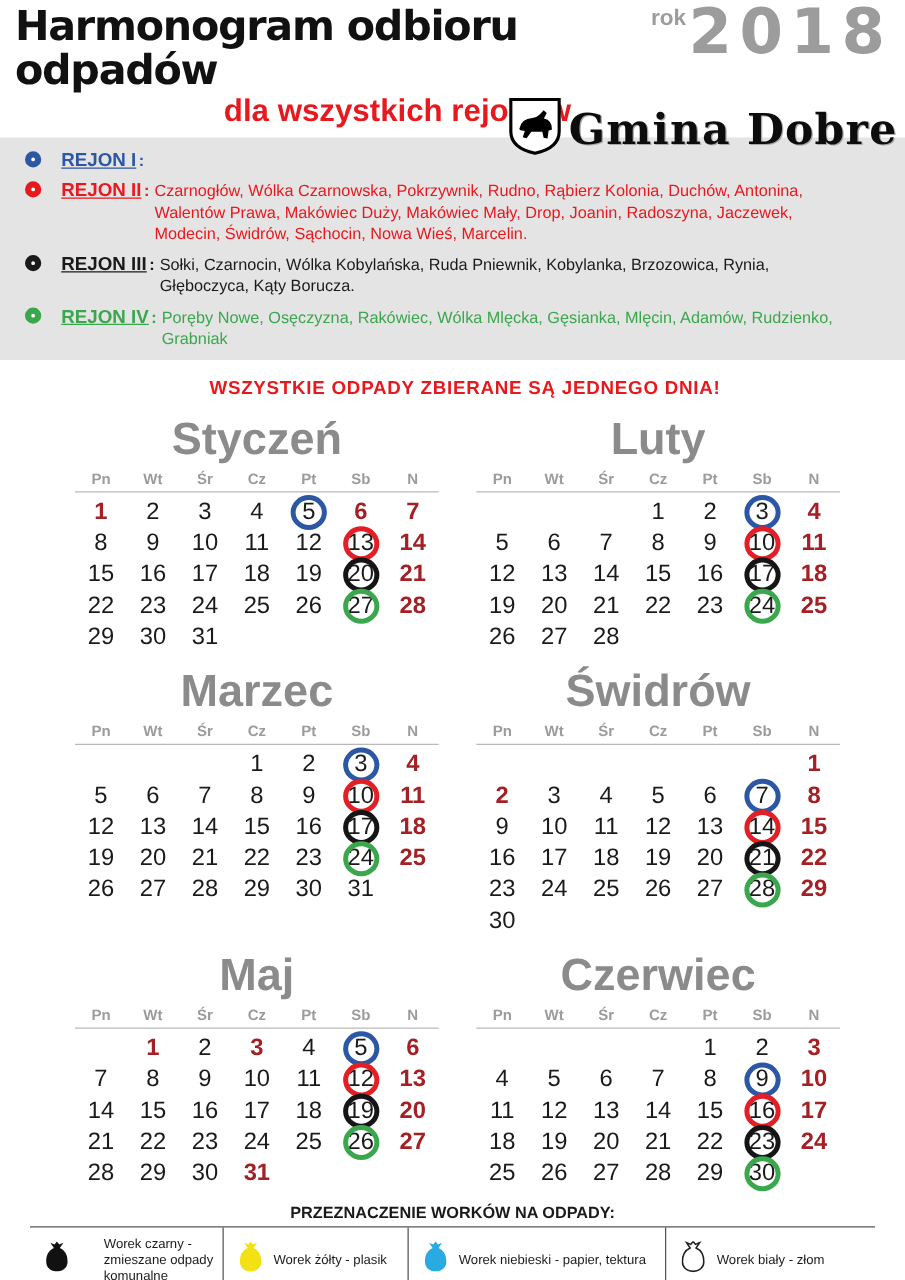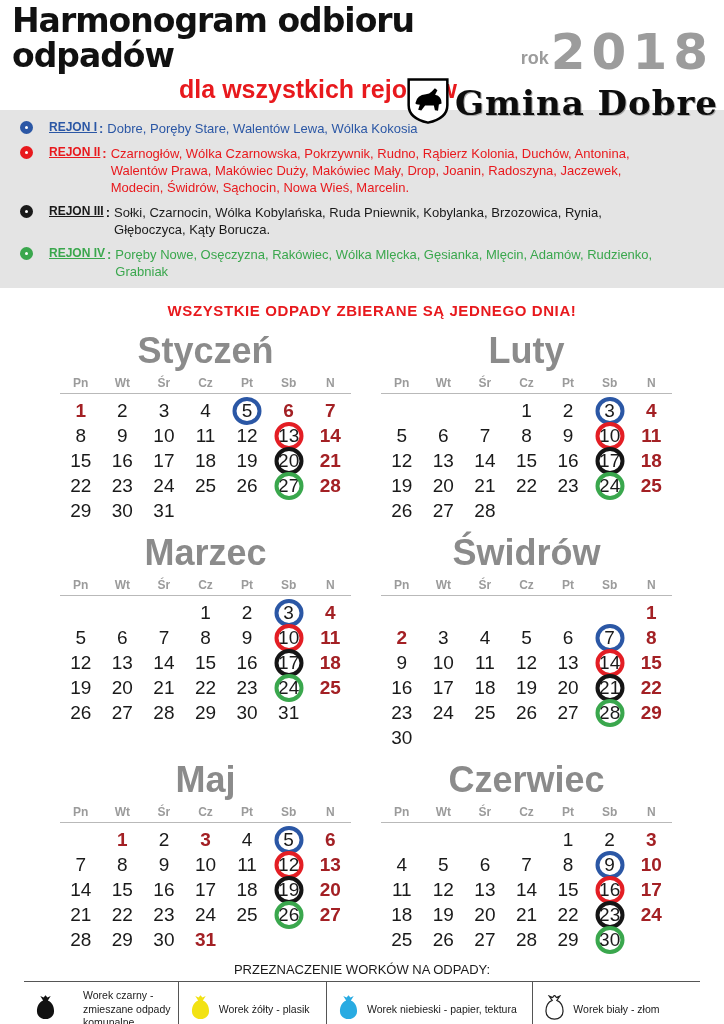--- a/index.html
+++ b/index.html
@@ -3,53 +3,53 @@
 <meta charset="utf-8">
 <style>
   * { margin:0; padding:0; box-sizing:border-box; }
   html,body { width:724px; }
   body {
     height:1024px; overflow:hidden; background:#fff; position:relative;
     font-family:"Liberation Sans", sans-serif; color:#1a1a1a;
   }
   
   .header { padding:4px 10px 0 12px; }
-  .title-row { display:flex; align-items:flex-end; }
+  .title-row { display:flex; }
   .main-title {
     font-family:"DejaVu Sans", sans-serif; font-weight:bold;
     font-size:33px; letter-spacing:-1px; color:#111; line-height:1.05;
   }
   .rok-label { color:#9c9c9c; font-weight:bold; font-size:18px; margin:0 2px 4px 10px; }
   .year { color:#9c9c9c; font-weight:bold; font-size:50px; line-height:0.85; letter-spacing:6px; font-family:"DejaVu Sans", sans-serif; }
   .subtitle { text-align:center; color:#e8191d; font-weight:bold; font-size:25px; margin:2px 90px 6px 0; }
   
   .legend { position:relative; background:#e4e4e4; padding:10px 10px 8px 12px; }
   .logo { position:absolute; top:-32px; right:6px; display:flex; align-items:center; gap:6px; }
   .logo-text { font-family:"DejaVu Serif", serif; font-weight:bold; font-size:34px; color:#0d0d0d; letter-spacing:1px; text-shadow:1px 1px 0 #aaa; }
   .region-row { display:flex; align-items:flex-start; margin-bottom:7px; }
   .region-row:last-child { margin-bottom:0; }
   .ring-icon { width:13px; height:13px; border-radius:50%; border:5px solid #000; flex:none; margin:1px 16px 0 8px; background:#fff; }
-  .region-label { font-weight:bold; font-size:12px; text-decoration:underline; white-space:nowrap; }
+  .region-label { font-weight:bold; font-size:15px; text-decoration:underline; white-space:nowrap; }
   .region-colon { font-weight:bold; font-size:13px; margin:1px 4px 0 2px; }
   .region-towns { font-size:13px; line-height:1.3; max-width:560px; padding-top:1px; }
   
   .one-day-notice { text-align:center; color:#e8191d; font-weight:bold; font-size:15px; letter-spacing:0.6px; margin:14px 0 0;padding-left:20px; }
   
   .calendars { display:grid; grid-template-columns:1fr 1fr; column-gap:30px; padding:2px 52px 0 60px; }
   .month { margin-top:9px; }
   .month-title { text-align:center; color:#8b8b8b; font-weight:bold; font-size:36px; margin-bottom:4px; }
   .cal-head { display:grid; grid-template-columns:repeat(7,1fr); padding-bottom:3px; border-bottom:1px solid #b9b9b9; }
   .cal-head span { text-align:center; color:#9b9b9b; font-weight:bold; font-size:12px; }
   .cal-grid { display:grid; grid-template-columns:repeat(7,1fr); margin-top:4px; }
   .day { position:relative; height:25px; display:flex; align-items:center; justify-content:center; font-size:19px; color:#1a1a1a; }
   .day.red { color:#a32024; font-weight:bold; }
   .ring { position:absolute; width:29px; height:28px; border-radius:50%; border:4px solid #000; left:50%; top:50%; transform:translate(-50%,-50%); pointer-events:none; }
   
   .bags { margin:10px 24px 0 24px; }
-  .bags-title { text-align:center; font-weight:normal; font-size:13px; padding-bottom:4px; }
+  .bags-title { text-align:center; font-weight:bold; font-size:13px; padding-bottom:4px; }
   .bags-row { display:flex; border-top:1px solid #555; }
   .bag-cell { display:flex; align-items:center; gap:9px; padding:7px 6px 7px 12px; border-left:1px solid #555; }
   .bag-cell:first-child { border-left:none; }
   .bag-cell .bag-icon { flex:none; }
   .bag-label { font-size:10.5px; line-height:1.25; }
   .w-black { flex:1.05;gap:28px; } .w-yellow { flex:1.0; } .w-blue { flex:1.45; } .w-green { flex:1.15; } .w-white { flex:1.15; }
 </style>
 </head>
 <body>
 
@@ -70,21 +70,20 @@
         <path d="M8 24 q1.5-8 10-8.4 q3.4-.2 5.6-2.6 l3-3.2 2.4 2-2.2 4.2 q6.4 1.4 6.2 8.4 l-2.6 1 -.8 6 -3-.6 -1-4.6 h-8.4 l-3.6 5 -3-.8 1.6-4.8 q-4.4-.2-4.2-1.6z" fill="#000"></path>
       </svg>
     </span>
     <span class="logo-text">Gmina Dobre</span>
   </div>
 
 <div class="region-row">
       <span class="ring-icon" style="border-color: rgb(43, 87, 165);"></span>
       <span class="region-label" style="color: rgb(43, 87, 165);">REJON I</span>
       <span class="region-colon" style="color: rgb(43, 87, 165);">:</span>
-      <span class="region-towns" style="color: rgb(43, 87, 165);">Dobre, Poręby Stare, Walentów Lewa, Wólka Kokosia</span>
     </div>
     <div class="region-row">
       <span class="ring-icon" style="border-color: rgb(232, 25, 29);"></span>
       <span class="region-label" style="color: rgb(232, 25, 29); text-decoration: underline;">REJON II</span>
       <span class="region-colon" style="color: rgb(232, 25, 29);">:</span>
       <span class="region-towns" style="color: rgb(232, 25, 29);">Czarnogłów, Wólka Czarnowska, Pokrzywnik, Rudno, Rąbierz Kolonia, Duchów, Antonina, Walentów Prawa, Makówiec Duży, Makówiec Mały, Drop, Joanin, Radoszyna, Jaczewek, Modecin, Świdrów, Sąchocin, Nowa Wieś, Marcelin.</span>
     </div>
     <div class="region-row">
       <span class="ring-icon" style="border-color: rgb(26, 26, 26);"></span>
       <span class="region-label" style="color: rgb(26, 26, 26);">REJON III</span>

